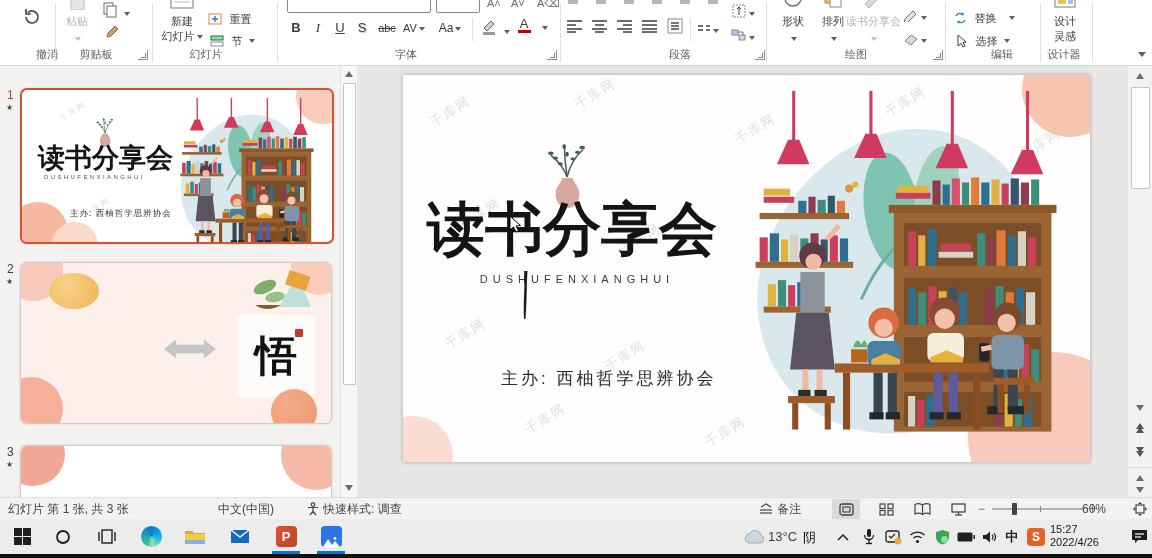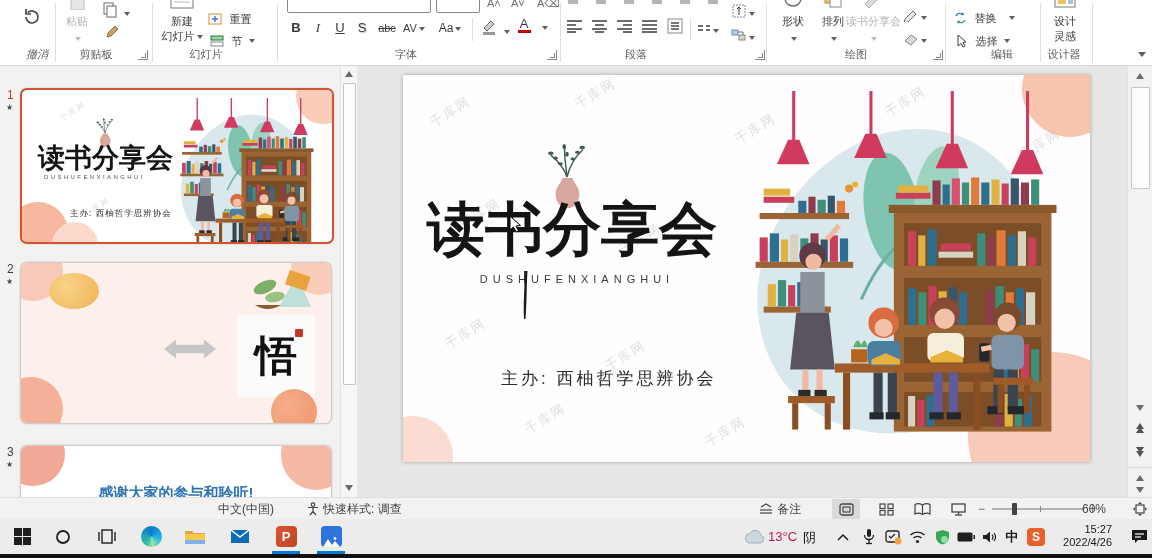--- a/index.html
+++ b/index.html
@@ -40,21 +40,21 @@
   .sb-item{position:absolute;top:0;height:22px;line-height:22px;white-space:nowrap;}
   .viewbtn{position:absolute;top:1px;width:28px;height:20px;display:flex;align-items:center;justify-content:center;}
   .viewbtn.active{background:#dbd9d7;}
   
   .taskbar{position:absolute;left:0;top:519px;width:1152px;height:35px;background:#ececec;z-index:40;}
   .tb-ic{position:absolute;top:5px;width:26px;height:25px;display:flex;align-items:center;justify-content:center;}
   .tb-underline{position:absolute;bottom:0;height:3px;width:28px;background:#0078d7;}
   .blackstrip{position:absolute;left:0;top:554px;width:1152px;height:4px;background:#111;z-index:41;}
   .imebox{font-size:13px;color:#1a1a1a;font-weight:bold;}
   .sogou{width:18px;height:18px;border-radius:4px;background:#e5602a;color:#fff;font-weight:bold;font-size:12px;display:flex;align-items:center;justify-content:center;}
-  .clock{font-size:11px;color:#1a1a1a;text-align:right;line-height:13px;}
+  .clock{font-size:11px;color:#1a1a1a;line-height:13px;}
 </style>
 </head>
 <body>
 
 <svg width="0" height="0" style="position:absolute" aria-hidden="true">
 <defs>
 <g id="illo">
   <path d="M160,38 C235,30 292,88 296,165 C300,245 262,318 178,334 C92,350 22,298 16,215 C10,132 82,46 160,38 Z" fill="#d9e8ec"></path>
   <ellipse cx="148" cy="118" rx="27" ry="58" fill="#7fc4b1" transform="rotate(-8 148 118)"></ellipse>
   <ellipse cx="192" cy="100" rx="21" ry="46" fill="#9ed3c0" transform="rotate(10 192 100)"></ellipse>
@@ -241,21 +241,21 @@
 <div class="screen">
 
   <div class="ribbon">
 
     <div class="abs" style="left:16px;top:6px;width:32px;height:30px;">
       <svg width="20" height="20" viewBox="0 0 20 20" style="margin-left:5px">
           <path d="M5,11 a6,6 0 1 0 1.8,-4.3" fill="none" stroke="#4a4a4a" stroke-width="1.7"></path>
           <path d="M5,3 v5 h5" fill="none" stroke="#4a4a4a" stroke-width="1.7"></path>
         </svg>
     </div>
-    <div class="grp-label" style="left:15px;width:44px;font-style:italic;">撤消</div>
+    <div class="grp-label" style="left:25px;width:44px;">撤消</div>
     <div class="vsep" style="left:55px;"></div>
 
     <div class="abs" style="left:62px;top:-6px;width:30px;height:40px;text-align:center;">
       <svg width="20" height="16" viewBox="0 0 20 16">
           <rect x="4" y="0" width="13" height="16" fill="#e8e6e4" stroke="#c0bebc"></rect>
           <rect x="7" y="-2" width="7" height="4" fill="#c0bebc"></rect>
         </svg>
       <div class="rtxt dis">粘贴</div>
       <span class="chev dis"></span>
     </div>
@@ -373,21 +373,21 @@
         </svg><span class="chev"></span></div>
     <div class="abs" style="left:731px;top:4px;"><svg width="16" height="14" viewBox="0 0 16 14">
           <rect x="2" y="1" width="12" height="12" fill="none" stroke="#8a8886" stroke-dasharray="2 1"></rect>
           <path d="M8,3 v8 M6,5 l2,-2 2,2" stroke="#3b3b3b" fill="none"></path>
         </svg><span class="chev"></span></div>
     <div class="abs" style="left:731px;top:28px;"><svg width="16" height="14" viewBox="0 0 16 14">
           <rect x="1" y="2" width="6" height="5" fill="#b7cbe3" stroke="#6b8ab8"></rect>
           <rect x="8" y="7" width="6" height="5" fill="#d9d7d5" stroke="#8a8886"></rect>
           <path d="M7,4 h5 v3" fill="none" stroke="#6b6b6b"></path>
         </svg><span class="chev"></span></div>
-    <div class="grp-label" style="left:600px;width:72px;">段落</div>
+    <div class="grp-label" style="left:644px;width:72px;">段落</div>
     <div class="dlg" style="left:755px;bottom:5px;"></div>
     <div class="vsep" style="left:766px;"></div>
 
     <div class="abs" style="left:774px;top:-10px;width:38px;text-align:center;">
       <svg width="22" height="20" viewBox="0 0 22 20">
           <circle cx="11" cy="8" r="8" fill="none" stroke="#6b6b6b" stroke-width="1.4"></circle>
           <rect x="3" y="0" width="9" height="7" fill="#4aa4c8"></rect>
         </svg>
       <div class="rtxt">形状</div>
       <div><span class="chev"></span></div>
@@ -499,21 +499,20 @@
       </div>
       <div class="blob" style="right:14px;bottom:-12px;width:46px;height:46px;background:radial-gradient(circle at 35% 35%,#f5ad8a,#ef946c);"></div>
     </div>
 
     <div class="thumb-num" style="top:380px;">3</div>
     <div class="thumb-star" style="top:395px;">★</div>
 
     <div class="thumb" style="top:380px;height:152px;border:1px solid #cfcdcb;">
       <div class="blob" style="left:-20px;top:-24px;width:64px;height:64px;background:#f2a896;"></div>
       <div class="blob" style="right:-20px;top:-26px;width:70px;height:70px;background:#f6b9a6;"></div>
-      <div class="abs" style="left:0;top:38px;width:100%;text-align:center;font-size:15px;font-weight:bold;color:#2e74b5;">感谢大家的参与和聆听!</div>
     </div>
   </div>
 
   <div class="panel-sb">
     <div class="tri-up abs" style="left:4px;top:6px;"></div>
     <div class="sb-thumb" style="left:2px;top:18px;width:11px;height:300px;"></div>
     <div class="tri-dn abs" style="left:4px;bottom:6px;"></div>
   </div>
 
   <div class="canvas">
@@ -573,20 +572,21 @@
     <div class="abs" style="left:8px;top:382px;">
         <div class="tri-dn" style="border-top-color:#555;"></div>
         <div class="tri-dn" style="border-top-color:#555;margin-top:-2px;"></div>
       </div>
     <div class="abs" style="left:0;top:402px;width:25px;height:1px;background:#dcdad8;"></div>
     <div class="tri-up abs" style="left:8px;top:410px;"></div>
     <div class="tri-dn abs" style="left:8px;top:422px;"></div>
   </div>
 
   <div class="statusbar">
+    <div class="sb-item" style="left:8px;">幻灯片 第 1 张, 共 3 张</div>
     <div class="sb-item" style="left:218px;">中文(中国)</div>
     <svg class="abs" style="left:306px;top:4px;" width="14" height="14" viewBox="0 0 14 14">
         <circle cx="7" cy="2.6" r="1.8" fill="none" stroke="#444" stroke-width="1.2"></circle>
         <path d="M2,5.5 h10 M7,5.5 v4 M7,9.5 l-3,3.5 M7,9.5 l3,3.5" fill="none" stroke="#444" stroke-width="1.2"></path>
       </svg>
     <div class="sb-item" style="left:323px;">快速样式: 调查</div>
 
     <div class="sb-item" style="left:758px;">
       <svg width="16" height="13" viewBox="0 0 16 13" style="vertical-align:-2px">
           <path d="M3,5 l5,-3 5,3" fill="none" stroke="#444" stroke-width="1.2"></path>
@@ -684,21 +684,21 @@
           </svg>
         </div>
       </div>
     <div class="tb-underline" style="left:317px;"></div>
 
     <div class="tb-ic" style="left:741px;">
         <svg width="22" height="15" viewBox="0 0 22 15">
           <path d="M6,14 a5,5 0 0 1 1,-9.8 a6,6 0 0 1 11,2 a4,4 0 0 1 -1,7.8 z" fill="#cdd8de" stroke="#9fb0ba" stroke-width="1"></path>
         </svg>
       </div>
-    <div class="abs" style="left:768px;top:10px;font-size:13px;color:#be185d;">13°C</div>
+    <div class="abs" style="left:768px;top:10px;font-size:13px;color:#404040;">13°C</div>
     <div class="abs" style="left:803px;top:10px;font-size:13px;color:#1a1a1a;">阴</div>
     <div class="tb-ic" style="left:830px;">
         <svg width="12" height="8" viewBox="0 0 12 8">
           <path d="M1,7 L6,2 L11,7" fill="none" stroke="#1f1f1f" stroke-width="1.5"></path>
         </svg>
       </div>
     <div class="tb-ic" style="left:856px;">
         <svg width="12" height="17" viewBox="0 0 12 17">
           <rect x="4" y="1" width="4" height="8" rx="2" fill="#1f1f1f"></rect>
           <path d="M1.5,7 a4.5,4.5 0 0 0 9,0" fill="none" stroke="#1f1f1f" stroke-width="1.3"></path>

